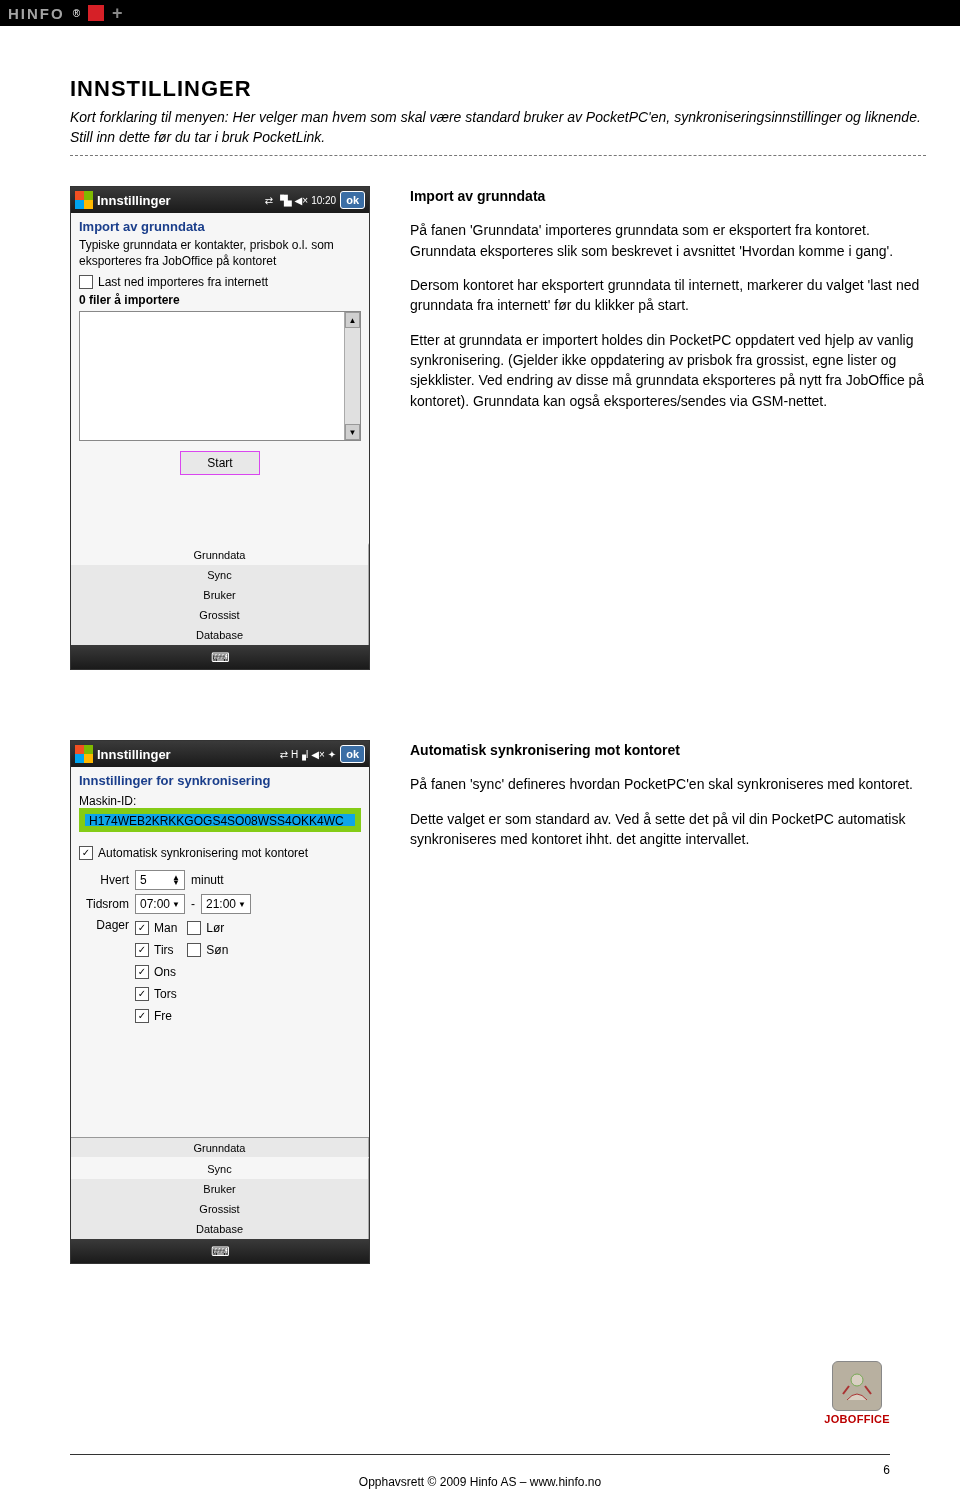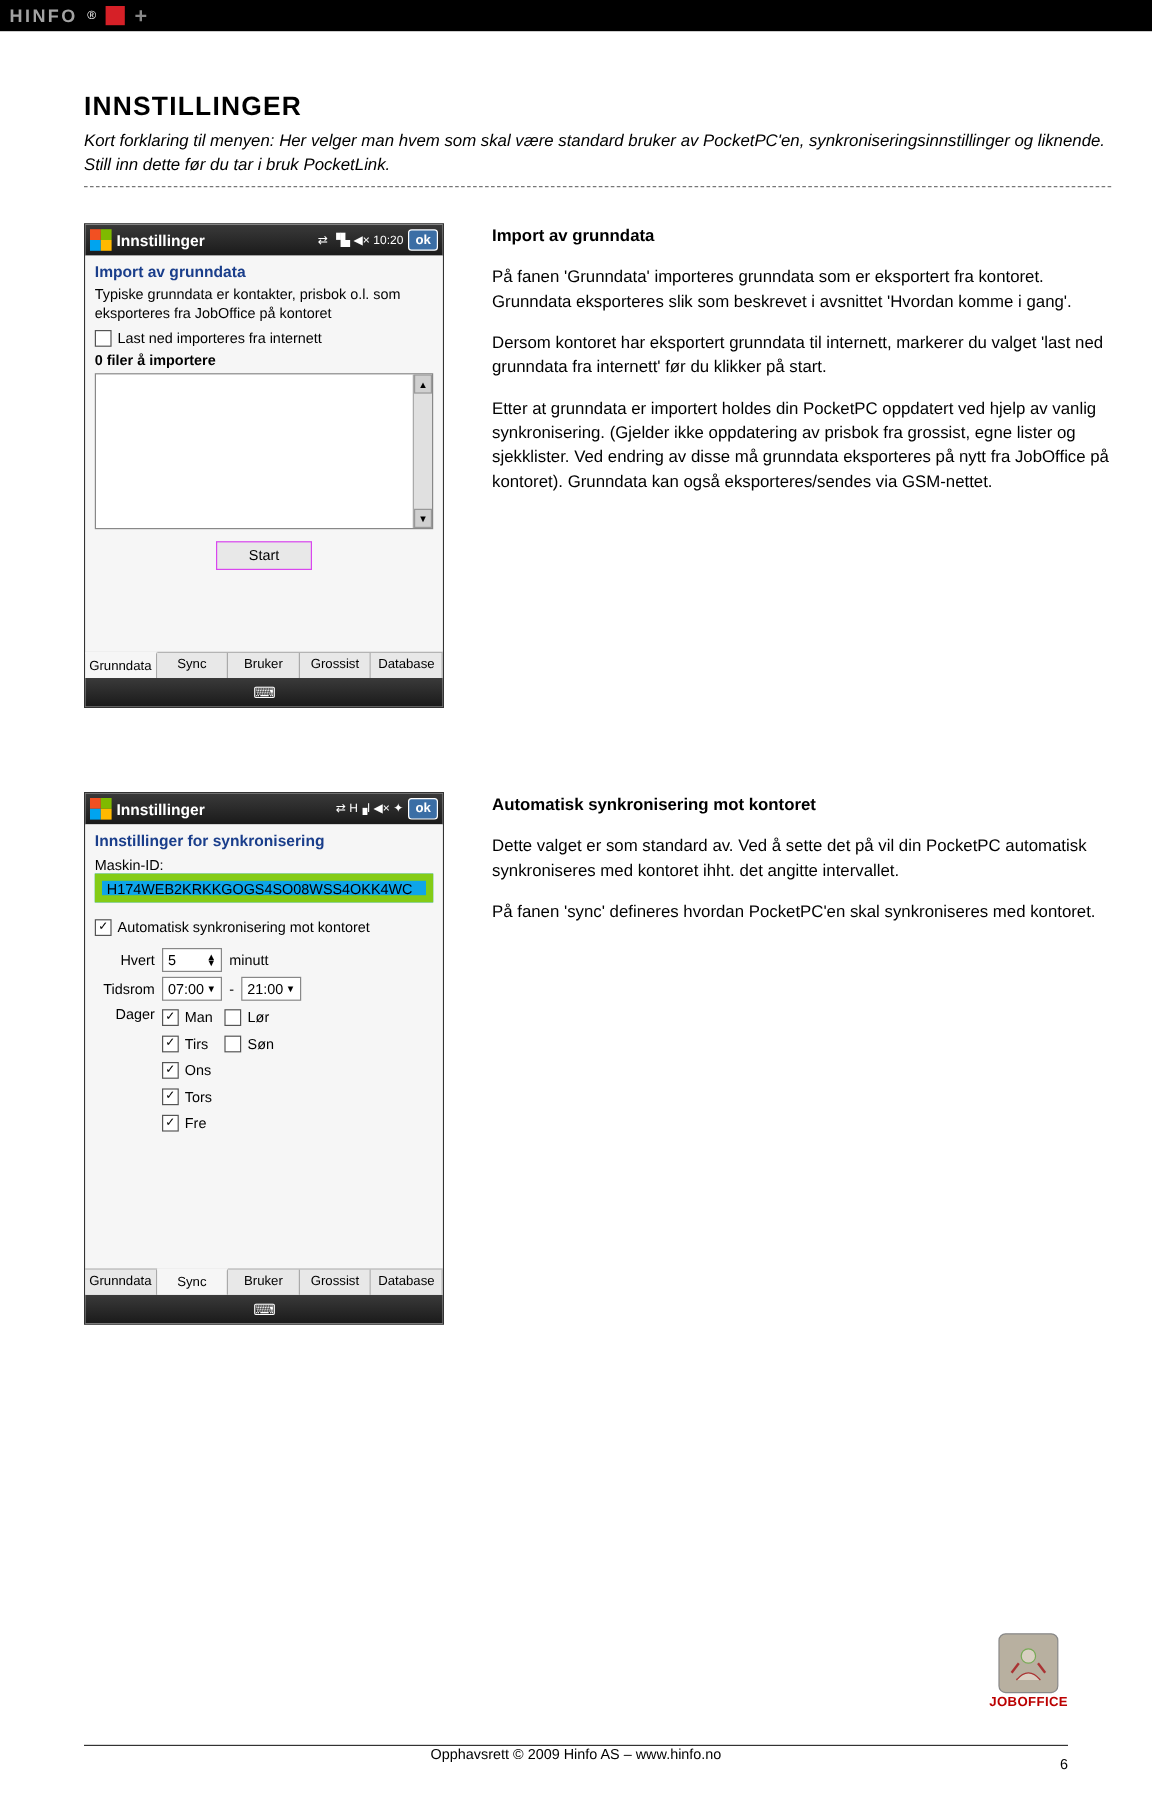--- a/index.html
+++ b/index.html
@@ -196,20 +196,21 @@
     width: 80px;
     height: 24px;
     background: #e8e8e8;
     border: 1px solid #d946ef;
     font-size: 12px;
   }
   .ppc-tabs {
     display: flex;
     background: #ddd;
     border-top: 1px solid #999;
+    flex-direction: column;
   }
   .ppc-tabs .tab {
     flex: 1;
     text-align: center;
     padding: 4px 2px;
     font-size: 11px;
     border-right: 1px solid #aaa;
     background: #e8e8e8;
   }
   .ppc-tabs .tab.active {
@@ -287,21 +288,21 @@
   }
   .footer-line {
     position: absolute;
     bottom: 40px;
     left: 70px;
     right: 70px;
     border-top: 1px solid #333;
   }
   .footer-text {
     position: absolute;
-    bottom: 26px;
+    bottom: 6px;
     left: 0;
     right: 0;
     text-align: center;
     font-size: 12px;
   }
   .footer-page {
     position: absolute;
     bottom: 18px;
     right: 70px;
     font-size: 12px;
@@ -474,24 +475,24 @@
         <div class="tab">Grossist</div>
         <div class="tab">Database</div>
       </div>
       <div class="ppc-bottom">
         <span class="kb-icon">⌨</span>
       </div>
     </div>
 
     <div class="right-text">
       <h3>Automatisk synkronisering mot kontoret</h3>
+      <p>På fanen 'sync' defineres hvordan PocketPC'en skal synkroniseres med kontoret.</p>
       <p>
         <span>Dette valget er som standard av. Ved å sette det på vil din PocketPC automatisk synkroniseres med kontoret ihht. det angitte intervallet.</span>
       </p>
-      <p>På fanen 'sync' defineres hvordan PocketPC'en skal synkroniseres med kontoret.</p>
     </div>
   </div>
 </div>
 
 <div class="footer-logo">
   <div class="icon">
     <svg viewBox="0 0 40 40">
       <circle cx="20" cy="14" r="6" fill="#d9cfc2" stroke="#7a5" stroke-width="1"></circle>
       <path d="M10 34 Q20 22 30 34" fill="#d9cfc2" stroke="#a33" stroke-width="1"></path>
       <path d="M12 20 L6 28" stroke="#a33" stroke-width="2"></path>

